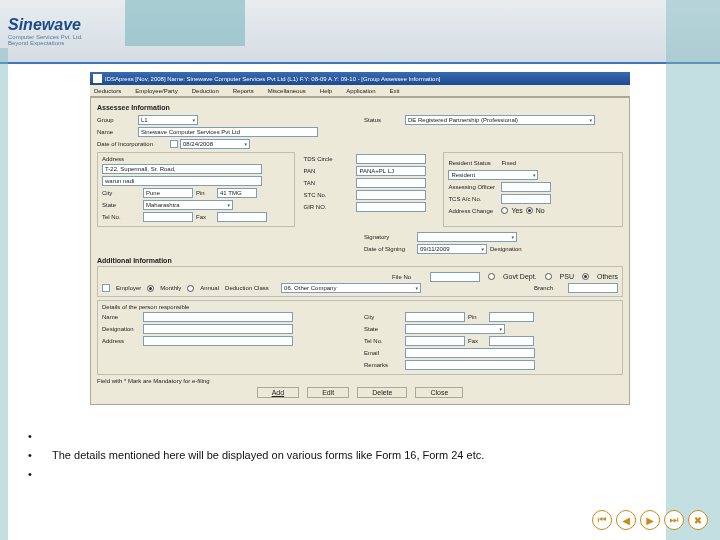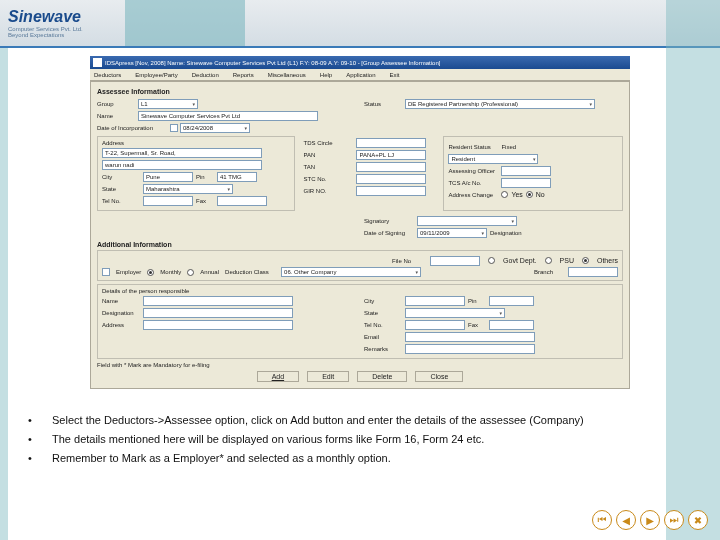--- a/index.html
+++ b/index.html
@@ -1,17 +1,17 @@
 <!DOCTYPE html>
 <html><head>
 <meta charset="utf-8">
 <style>
 *{box-sizing:border-box;margin:0;padding:0;font-family:Arial,sans-serif}
 body{width:720px;height:540px;background:#fff;position:relative;overflow:hidden}
-.header{height:48px;background:linear-gradient(#e8ecef,#d4dde4);border-bottom:2px solid #3a7ab8;display:flex;align-items:center}
+.header{height:64px;background:linear-gradient(#e8ecef,#d4dde4);border-bottom:2px solid #3a7ab8;display:flex;align-items:center}
 .logo{width:110px;height:40px;margin-left:8px;display:flex;flex-direction:column;justify-content:center}
 .logo-main{font-style:italic;font-weight:bold;font-size:16px;color:#1a4b8c}
 .logo-sub{font-size:6px;color:#5a7a9a}
 .header-title{flex:1;text-align:center;font-size:18px;font-weight:bold;color:#222;padding-right:100px}
 .teal-bar{position:absolute;top:0;left:125px;width:120px;height:46px;background:#7db8bf;opacity:.6}
 .app-window{margin:8px auto 0;width:540px;font-size:7px;color:#222}
 .titlebar{height:13px;background:linear-gradient(#3a6ab0,#1a4a90);color:#fff;display:flex;align-items:center;padding:0 3px;font-size:6px}
 .titlebar-icon{width:9px;height:9px;background:#fff;margin-right:3px}
 .menubar{height:12px;background:#ece9d8;border-bottom:1px solid #aca899;display:flex;align-items:center;padding:0 4px;gap:14px;font-size:6px}
 .menubar span{cursor:pointer}
@@ -269,29 +269,27 @@
       <div class="btn"><span>Edit</span></div>
       <div class="btn"><span>Delete</span></div>
       <div class="btn"><span>Close</span></div>
     </div>
   </div>
 </div>
 
 <ul class="bullets">
   <li>
       <span class="dot">•</span>
-      <span>Select the Deductors-&gt;Assessee option, click on Add button and enter the details of the assessee (Company)</span>
     </li>
   <li>
       <span class="dot">•</span>
       <span>The details mentioned here will be displayed on various forms like Form 16, Form 24 etc.</span>
     </li>
   <li>
       <span class="dot">•</span>
-      <span>Remember to Mark as a Employer* and selected as a monthly option.</span>
     </li>
 </ul>
 
 <div class="nav-controls">
   <div class="nav-btn">⏮</div>
   <div class="nav-btn">◀</div>
   <div class="nav-btn">▶</div>
   <div class="nav-btn">⏭</div>
   <div class="nav-btn">✖</div>
 </div>

